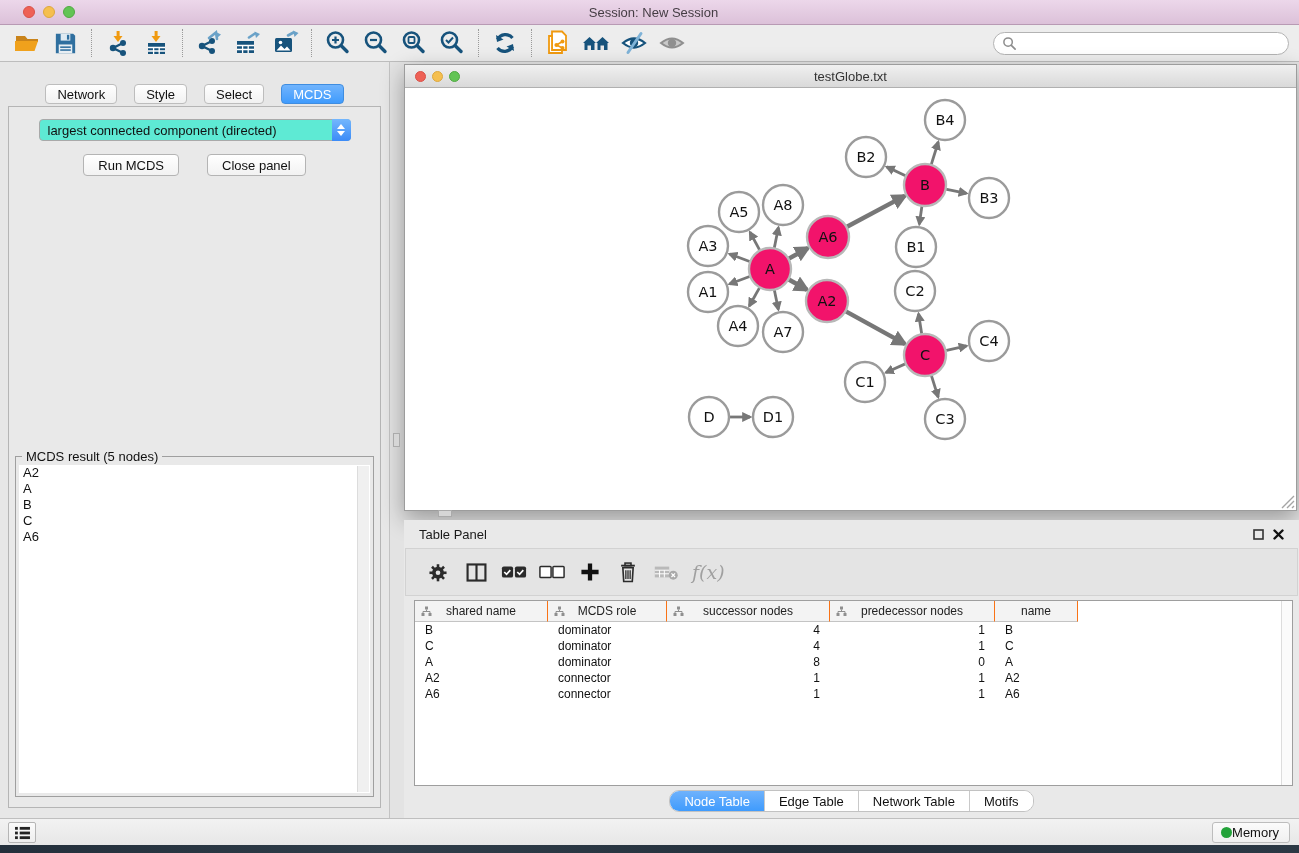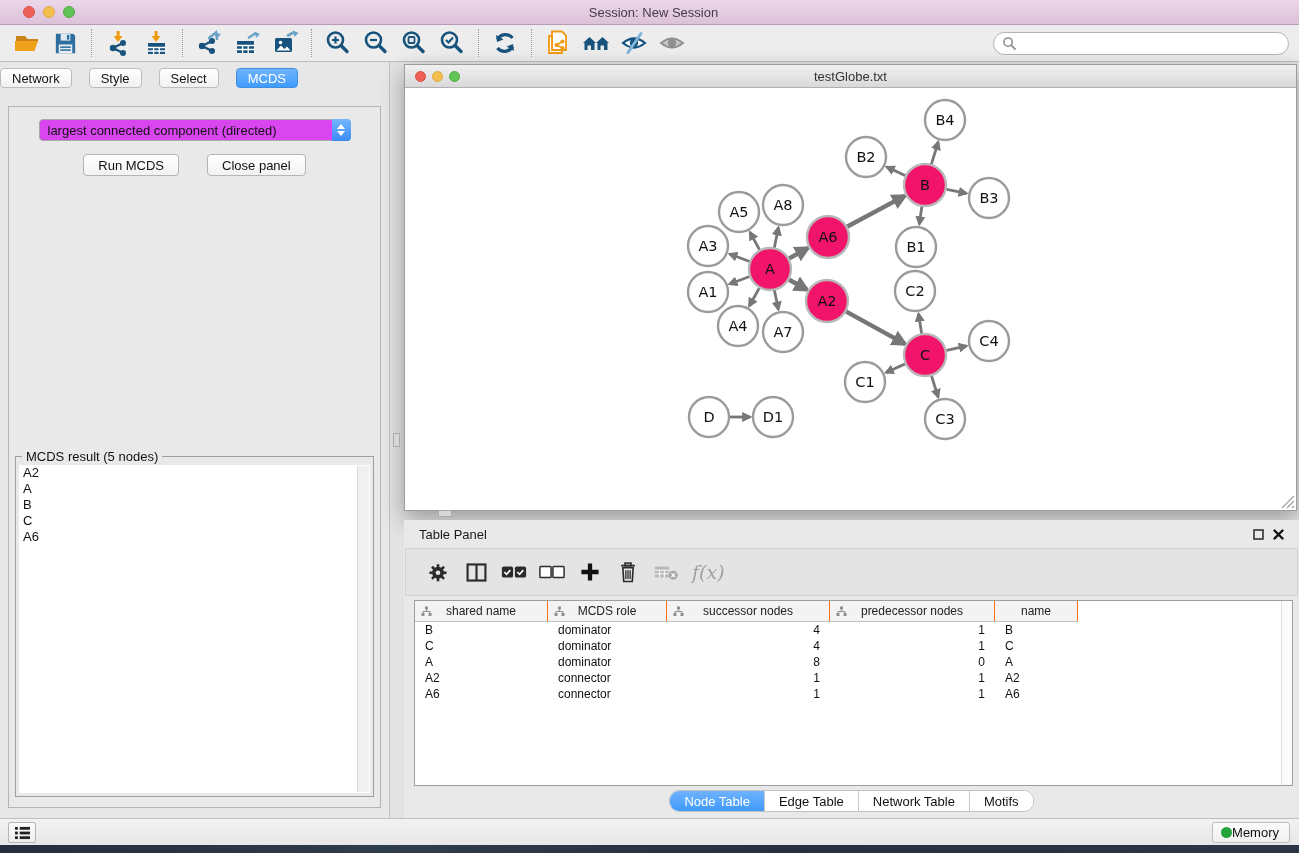--- a/index.html
+++ b/index.html
@@ -29,28 +29,28 @@
 
   
   .workspace { position:absolute; left:0; top:62px; width:1299px; height:756px; background:#e3e3e3; }
 
   
   .control-panel { position:absolute; left:0; top:0; width:390px; height:756px; background:#e7e7e7;
     border-right:1px solid #c3c3c3; }
   .panel-head { position:relative; height:26px; display:flex; align-items:center; padding:0 12px; }
   .panel-head .ph-title { font-size:13px; color:#222; }
   .panel-head .ph-icons { margin-left:auto; display:flex; gap:9px; align-items:center; }
-  .cp-tabs { display:flex; gap:17px; position:relative; z-index:2; margin-top:6px; }
+  .cp-tabs { display:flex; justify-content:center; gap:17px; position:relative; z-index:2; margin-top:22px; }
   .cp-tab { font-size:13px; padding:2px 11px; background:linear-gradient(#ffffff,#f1f1f1);
     border:1px solid #bdbdbd; border-radius:4px; color:#111; height:20px; line-height:15px; }
   .cp-tab.active { background:linear-gradient(#71b4fd,var(--accent)); border-color:#3f8de0; color:#fff; }
   .cp-content { position:absolute; left:8px; right:8px; top:44px; bottom:10px;
     background:#e9e9e9; border:1px solid #b5b5b5; }
   .opt-label { text-align:center; margin-top:28px; font-size:13px; color:#111; }
-  .combo { margin:12px auto 0 auto; width:312px; height:22px; background:#d946ef; border:1px solid #a9a9a9;
+  .combo { margin:12px auto 0 auto; width:312px; height:22px; background:#5eead4; border:1px solid #a9a9a9;
     border-radius:4px; display:flex; align-items:center; position:relative; }
   .combo .combo-text { padding-left:8px; font-size:13px; color:#111; flex:1; white-space:nowrap; overflow:hidden; }
   .combo .stepper { width:19px; height:22px; margin:-1px -1px -1px 0; border-radius:0 4px 4px 0;
     background:linear-gradient(#74b7fd,#3b8bf7); display:flex; flex-direction:column; align-items:center; justify-content:center; gap:2px; }
   .stepper .up { width:0; height:0; border-left:4px solid transparent; border-right:4px solid transparent; border-bottom:5px solid #fff; }
   .stepper .down { width:0; height:0; border-left:4px solid transparent; border-right:4px solid transparent; border-top:5px solid #fff; }
   .btn-row { display:flex; justify-content:center; gap:28px; margin-top:13px; }
   .mac-btn { font-size:13px; padding:2px 14px; height:22px; background:linear-gradient(#ffffff,#f2f2f2);
     border:1px solid #b4b4b4; border-radius:4px; color:#111; }
   .result-box { position:absolute; left:6px; right:6px; top:349px; bottom:10px; border:1px solid #9f9f9f; }

